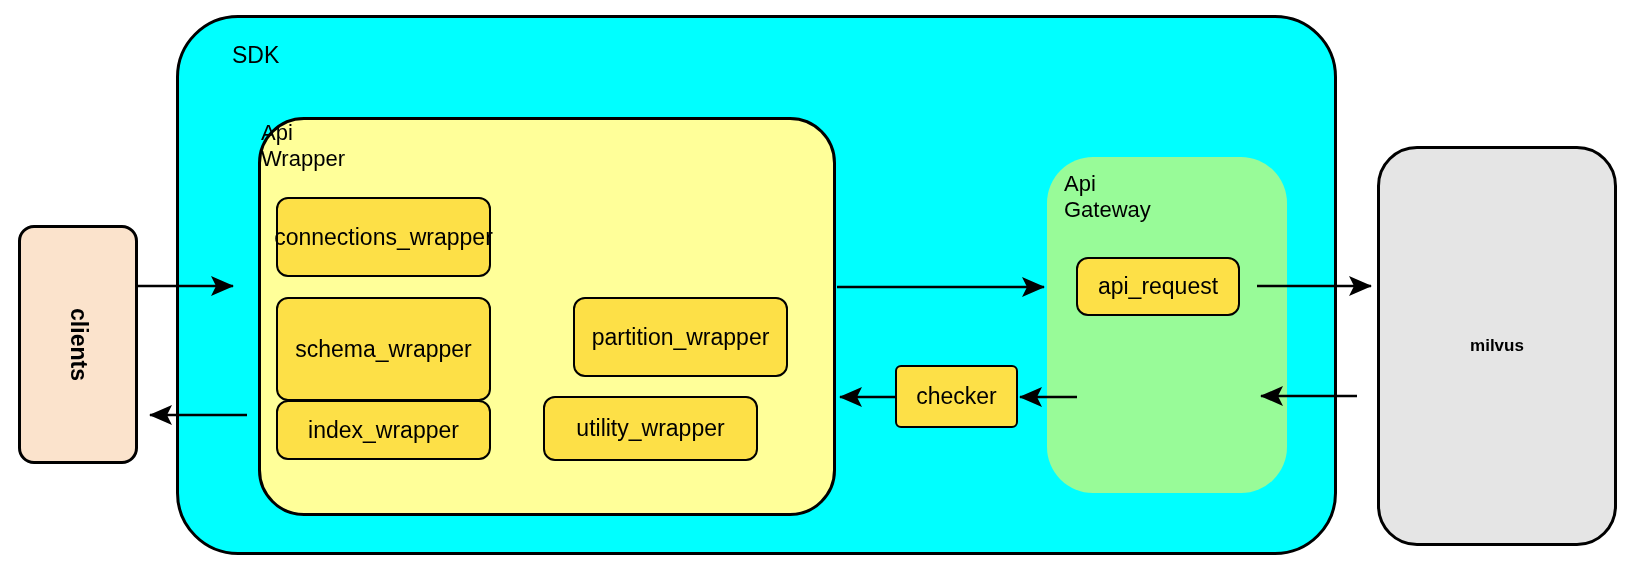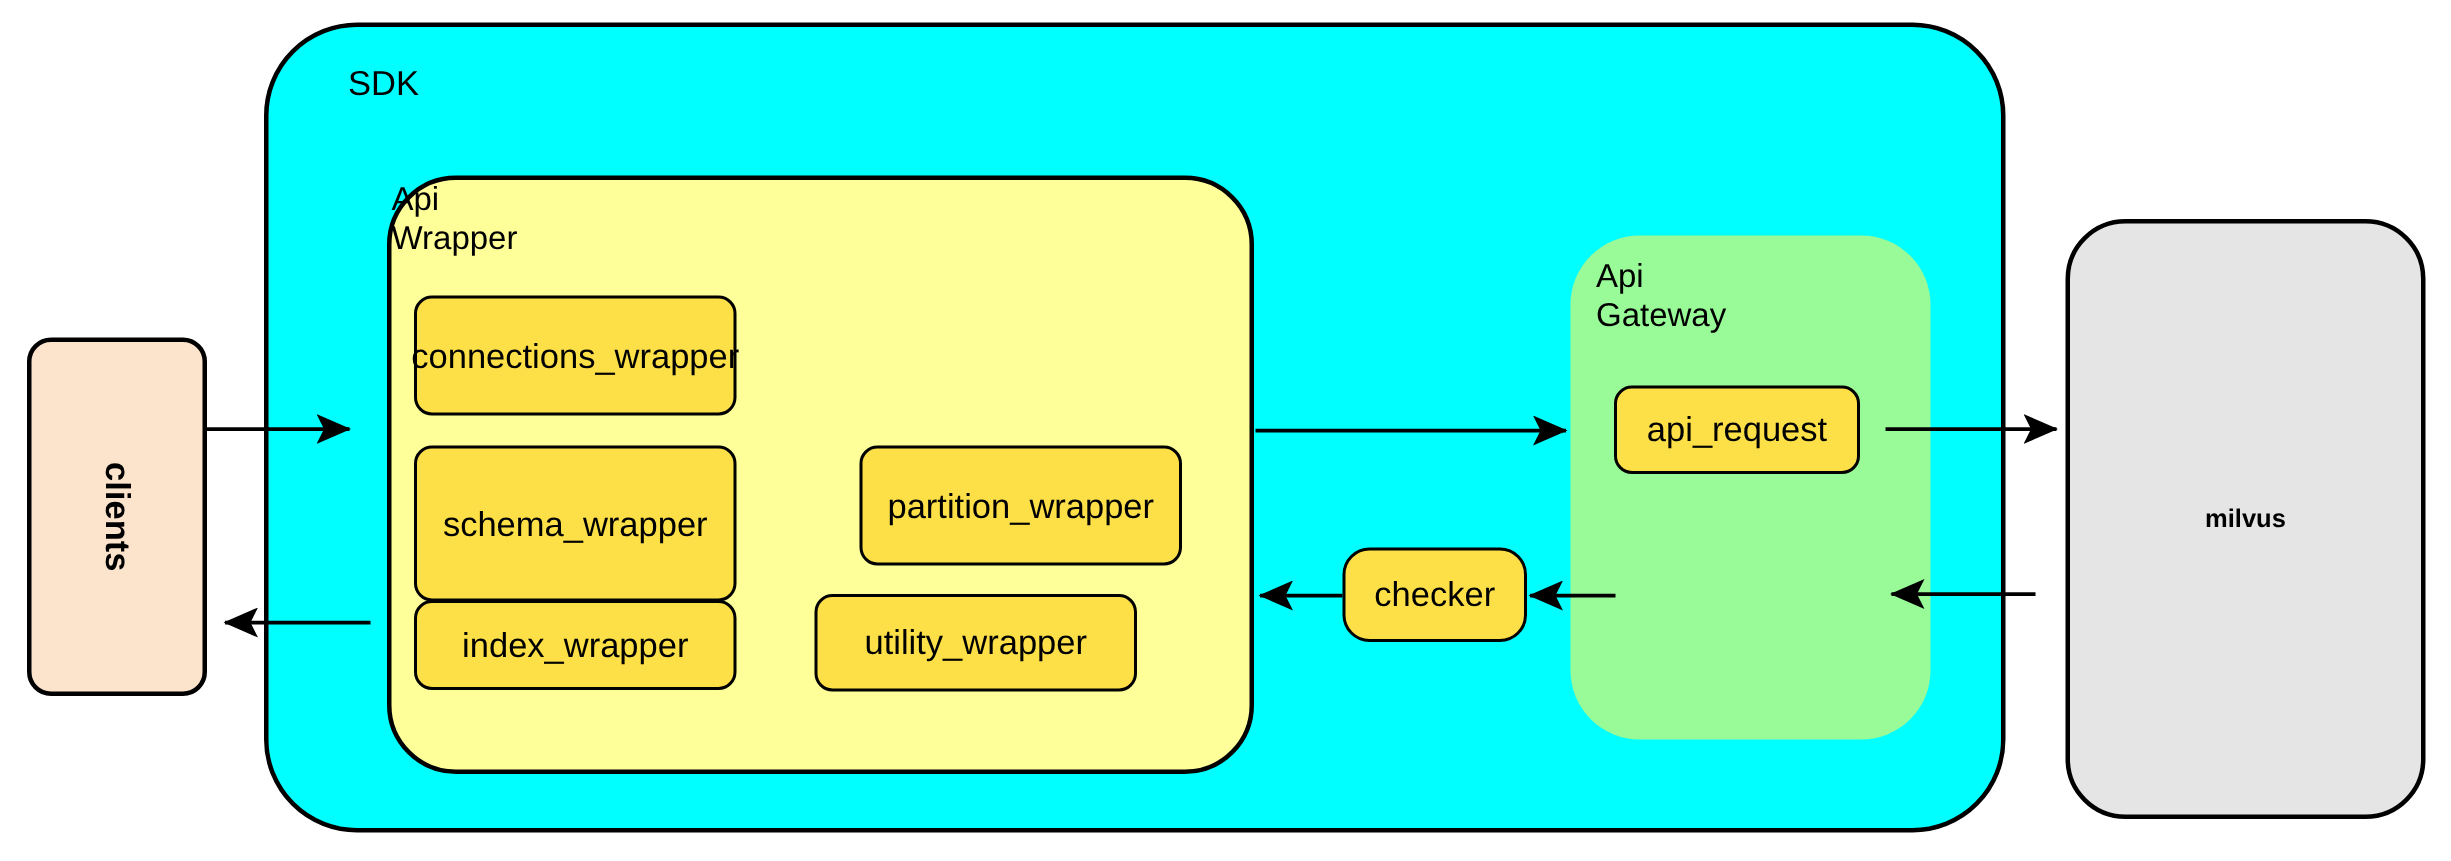--- a/index.html
+++ b/index.html
@@ -56,21 +56,21 @@
   
   .gateway {
     left: 868px; top: 139px; width: 240px; height: 336px;
     background: #98FB98; border-radius: 46px;
   }
   .gw-label { left: 17px; top: 14px; width: 100px; }
   .req  { left: 29px; top: 100px; width: 164px; height: 59px; }
   .resp { left: 29px; top: 210px; width: 182px; height: 60px; }
 
   
-  .checker { left: 716px; top: 347px; width: 123px; height: 63px; border-radius: 18px; }
+  .checker { left: 716px; top: 347px; width: 123px; height: 63px; border-radius: 6px; }
 
   
   .milvus {
     left: 1377px; top: 146px; width: 240px; height: 400px;
     background: #E5E5E5; border: 3px solid #000; border-radius: 40px;
     display: flex; align-items: center; justify-content: center;
     font-weight: bold; font-size: 17px;
   }
 
   .arrows {

